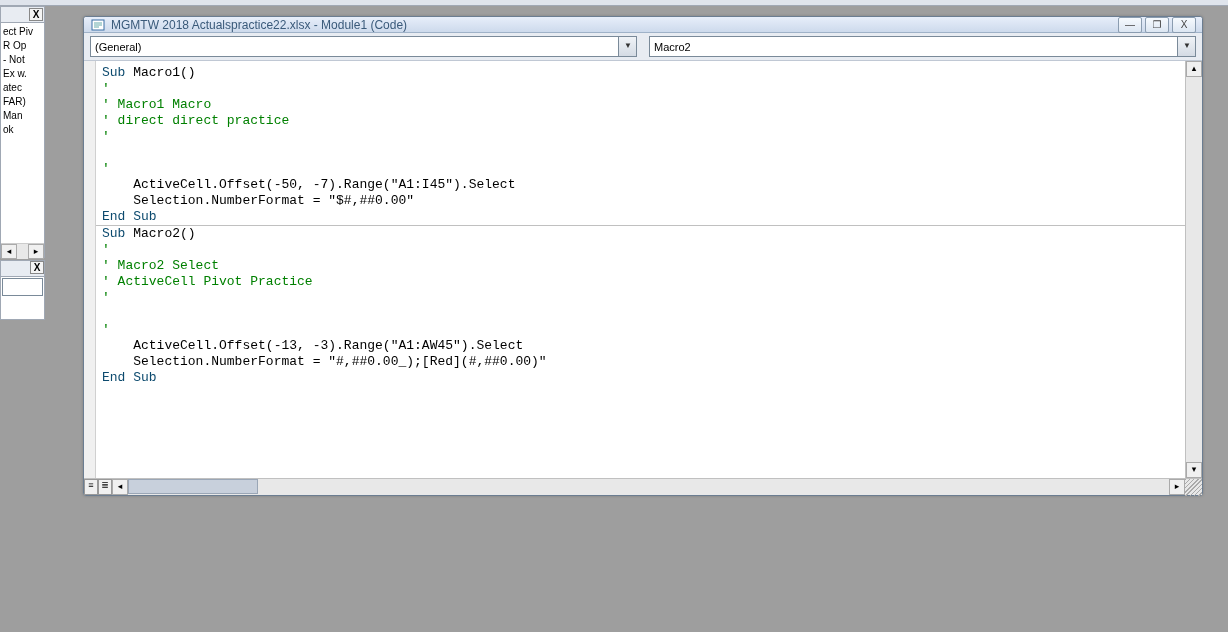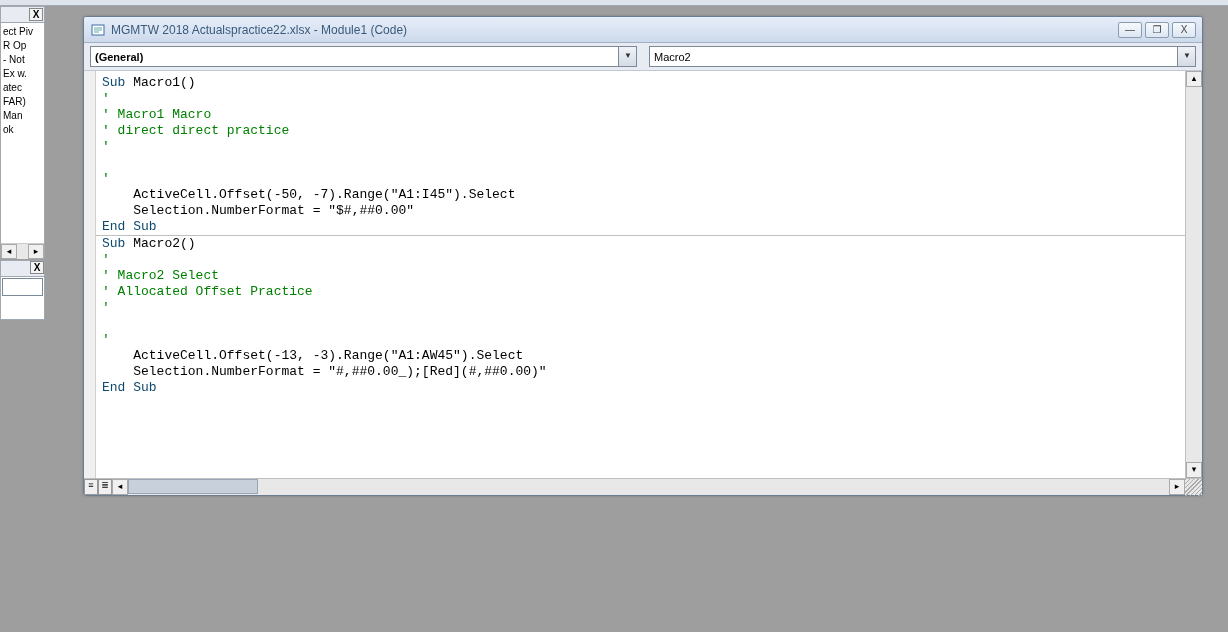--- a/index.html
+++ b/index.html
@@ -104,21 +104,21 @@
     width: 1120px;
     height: 480px;
     background: #fff;
     border: 1px solid #6b7d91;
     box-shadow: 0 0 3px rgba(0,0,0,0.2);
     border-radius: 3px;
     display: flex;
     flex-direction: column;
   }
   .code-titlebar {
-    height: 26px;
+    height: 16px;
     background: linear-gradient(#e7eefa, #cddaec);
     border-bottom: 1px solid #9fb2c8;
     display: flex;
     align-items: center;
     padding: 0 6px;
     border-radius: 3px 3px 0 0;
   }
   .code-title-icon {
     width: 16px; height: 16px;
     margin-right: 5px;
@@ -177,21 +177,21 @@
   }
   .dd::before {
     content: "▼";
     position: absolute;
     right: 4px;
     top: 4px;
     font-size: 8px;
     color: #333;
     z-index: 1;
   }
-  .dd span.bold { font-weight: bold; }
+  .dd span.bold { font-weight: normal; }
   .code-body {
     flex: 1;
     display: flex;
     overflow: hidden;
     position: relative;
   }
   .code-margin {
     width: 12px;
     background: #f0f0f0;
     border-right: 1px solid #d0d0d0;
@@ -334,21 +334,21 @@
 <span class="cm">' direct direct practice</span>
 <span class="cm">'</span>
 <span></span>
 <span class="cm">'</span>
 <span>    ActiveCell.Offset(-50, -7).Range("A1:I45").Select</span>
 <span>    Selection.NumberFormat = "$#,##0.00"</span>
 <span class="kw">End Sub</span>
 <div class="hr-line"></div><span class="kw">Sub</span><span> Macro2()</span>
 <span class="cm">'</span>
 <span class="cm">' Macro2 Select</span>
-<span class="cm">' Allocated Offset Practice</span>
+<span class="cm">' ActiveCell Pivot Practice</span>
 <span class="cm">'</span>
 <span></span>
 <span class="cm">'</span>
 <span>    ActiveCell.Offset(-13, -3).Range("A1:AW45").Select</span>
 <span>    Selection.NumberFormat = "#,##0.00_);[Red](#,##0.00)"</span>
 <span class="kw">End Sub</span>
 </div>
       <div class="vscroll">
         <div class="scroll-btn">▴</div>
         <div style="flex:1"></div>

